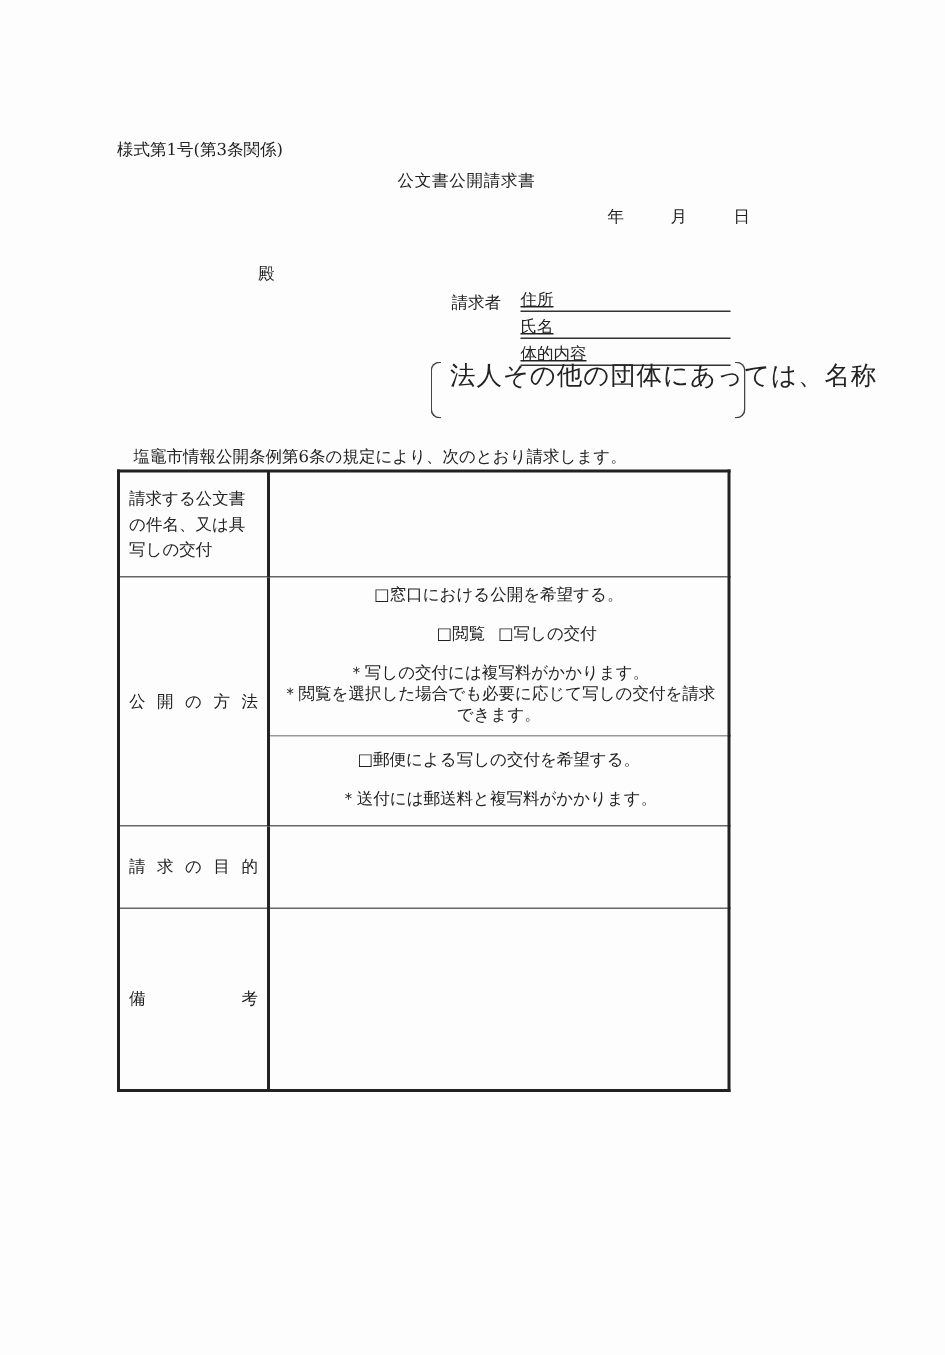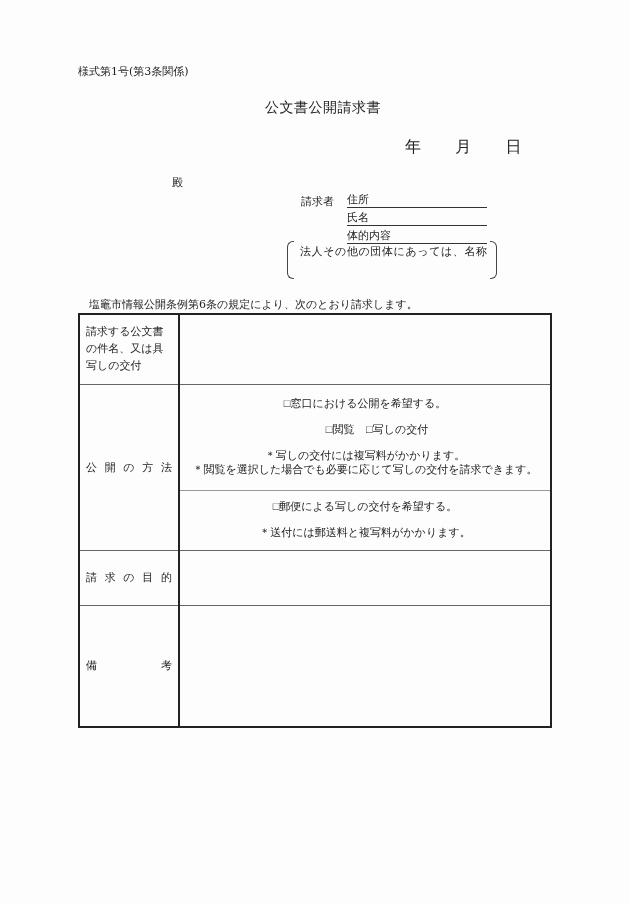--- a/index.html
+++ b/index.html
@@ -1,33 +1,33 @@
 <!DOCTYPE html>
 <html><head>
 <meta charset="utf-8">
 <style>
   html, body { margin:0; padding:0; }
   body { width:630px; height:903px; background:#fdfdfd; position:relative; overflow:hidden;
          font-family:"DejaVu Serif","Liberation Serif",serif; color:#222; font-size:11px; }
   .abs { position:absolute; white-space:nowrap; }
-  .form-id { left:78px; top:64px; font-size:11px; }
-  .title { left:265px; top:99px; font-size:14px; letter-spacing:0.5px; }
-  .date { left:405px; top:137px; font-size:16px; }
+  .form-id { left:78px; top:92px; font-size:11px; }
+  .title { left:265px; top:113px; font-size:11px; letter-spacing:0.5px; }
+  .date { left:405px; top:137px; font-size:11px; }
   .date span { display:inline-block; }
   .addressee { left:172px; top:175px; font-size:11px; }
   .req-label { left:301px; top:194px; font-size:11px; }
-  .field { left:347px; width:140px; border-bottom:1px solid #333; font-size:11px; height:14px; line-height:13px; }
+  .field { left:347px; width:140px; border-bottom:1px solid #333; font-size:11px; height:14px; line-height:13px;text-decoration:underline; }
   .paren-box { left:287px; top:241px; width:210px; height:36px; }
   .paren-l, .paren-r { position:absolute; top:0; width:6px; height:36px; border:1px solid #444; }
   .paren-l { left:0; border-right:none; border-radius:6px 0 0 6px; }
   .paren-r { right:0; border-left:none; border-radius:0 6px 6px 0; }
-  .paren-text { position:absolute; left:13px; top:3px; font-size:11px; line-height:15px; letter-spacing:0.6px;text-align:right; }
+  .paren-text { position:absolute; left:13px; top:3px; font-size:17px; line-height:15px; letter-spacing:0.6px;text-align:right; }
   .intro { left:89px; top:297px; font-size:11px; }
-  table.form { position:absolute; left:78px; top:313px; width:474px; border-collapse:collapse;
-               border:2px solid #222; table-layout:fixed;font-family:Liberation Mono, monospace; }
+  table.form { position:absolute; left:78px; top:313px; width:409px; border-collapse:collapse;
+               border:2px solid #222; table-layout:fixed; }
   table.form td { border:1px solid #666; vertical-align:middle; padding:0; font-size:11px; }
   td.lbl { width:92px; border-right:2px solid #222 !important; padding-left:6px !important; }
   .lbl-multi { line-height:17px; }
   .spaced { display:flex; justify-content:space-between; padding-right:6px; }
   .cell-inner { padding:0 5px; line-height:14px;text-align:center; }
   .r1 { height:70px; }
   .r2a { height:106px; }
   .r2b { height:60px;margin-top:33px; }
   .r3 { height:55px; }
   .r4 { height:122px; }

